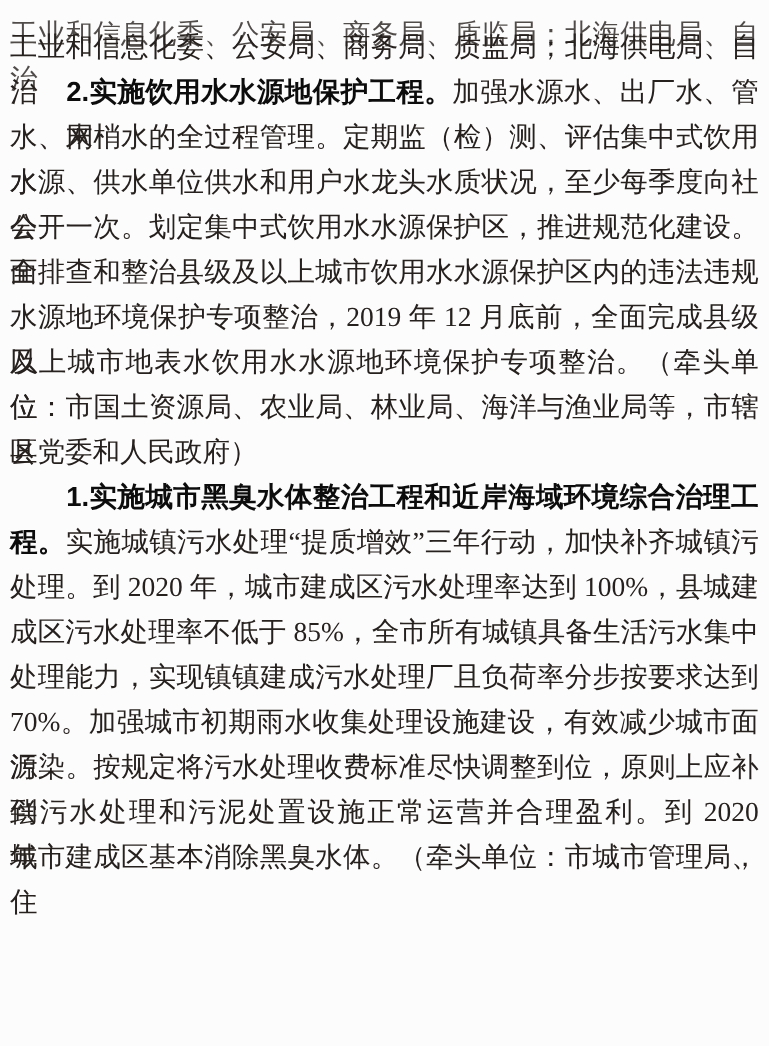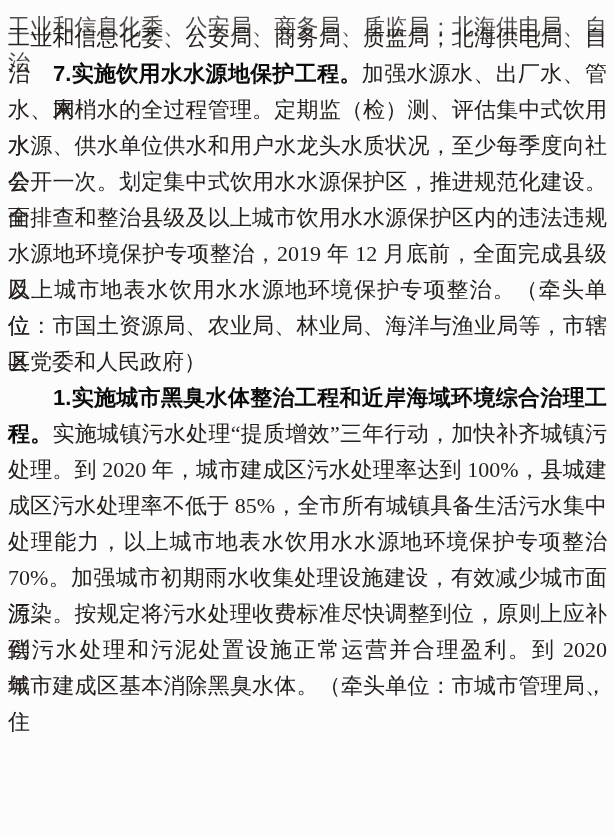--- a/index.html
+++ b/index.html
@@ -55,31 +55,31 @@
     opacity: 0.8;
     text-align: justify;
     text-align-last: justify;
   }
 </style>
 </head>
 <body style="background: rgb(252, 252, 252);">
 
 <div class="page" id="doc-page">
     <div class="line"><span class="seg-reg">工业和信息化委、公安局、商务局、质监局；北海供电局、自治</span><div class="ghost-line"><span class="seg-reg">工业和信息化委、公安局、商务局、质监局；北海供电局、自治</span></div></div>
-    <div class="line ind"><span class="seg-bold">7.实施饮用水水源地保护工程。</span><span class="seg-reg">加强水源水、出厂水、管网</span></div>
+    <div class="line ind"><span class="seg-bold">2.实施饮用水水源地保护工程。</span><span class="seg-reg">加强水源水、出厂水、管网</span></div>
     <div class="line"><span class="seg-reg">水、末梢水的全过程管理。定期监（检）测、评估集中式饮用水</span></div>
     <div class="line"><span class="seg-reg">水源、供水单位供水和用户水龙头水质状况，至少每季度向社会</span></div>
     <div class="line"><span class="seg-reg">公开一次。划定集中式饮用水水源保护区，推进规范化建设。全</span></div>
     <div class="line"><span class="seg-reg">面排查和整治县级及以上城市饮用水水源保护区内的违法违规</span></div>
     <div class="line"><span class="seg-reg">水源地环境保护专项整治，2019 年 12 月底前，全面完成县级及</span></div>
     <div class="line"><span class="seg-reg">以上城市地表水饮用水水源地环境保护专项整治。（牵头单位：</span></div>
     <div class="line"><span class="seg-reg">位：市国土资源局、农业局、林业局、海洋与渔业局等，市辖县</span></div>
     <div class="line nojust"><span class="seg-reg">区党委和人民政府）</span></div>
     <div class="line ind"><span class="seg-bold">1.实施城市黑臭水体整治工程和近岸海域环境综合治理工</span></div>
     <div class="line"><span class="seg-bold">程。</span><span class="seg-reg">实施城镇污水处理“提质增效”三年行动，加快补齐城镇污</span></div>
     <div class="line"><span class="seg-reg">处理。到 2020 年，城市建成区污水处理率达到 100%，县城建</span></div>
     <div class="line"><span class="seg-reg">成区污水处理率不低于 85%，全市所有城镇具备生活污水集中</span></div>
-    <div class="line"><span class="seg-reg">处理能力，以上城市地表水饮用水水源地环境保护专项整治</span></div>
+    <div class="line"><span class="seg-reg">处理能力，实现镇镇建成污水处理厂且负荷率分步按要求达到</span></div>
     <div class="line"><span class="seg-reg">70%。加强城市初期雨水收集处理设施建设，有效减少城市面源</span></div>
     <div class="line"><span class="seg-reg">污染。按规定将污水处理收费标准尽快调整到位，原则上应补偿</span></div>
     <div class="line"><span class="seg-reg">到污水处理和污泥处置设施正常运营并合理盈利。到 2020 年，</span></div>
     <div class="line"><span class="seg-reg">城市建成区基本消除黑臭水体。（牵头单位：市城市管理局、住</span></div>
   </div>
 
 </body></html>

